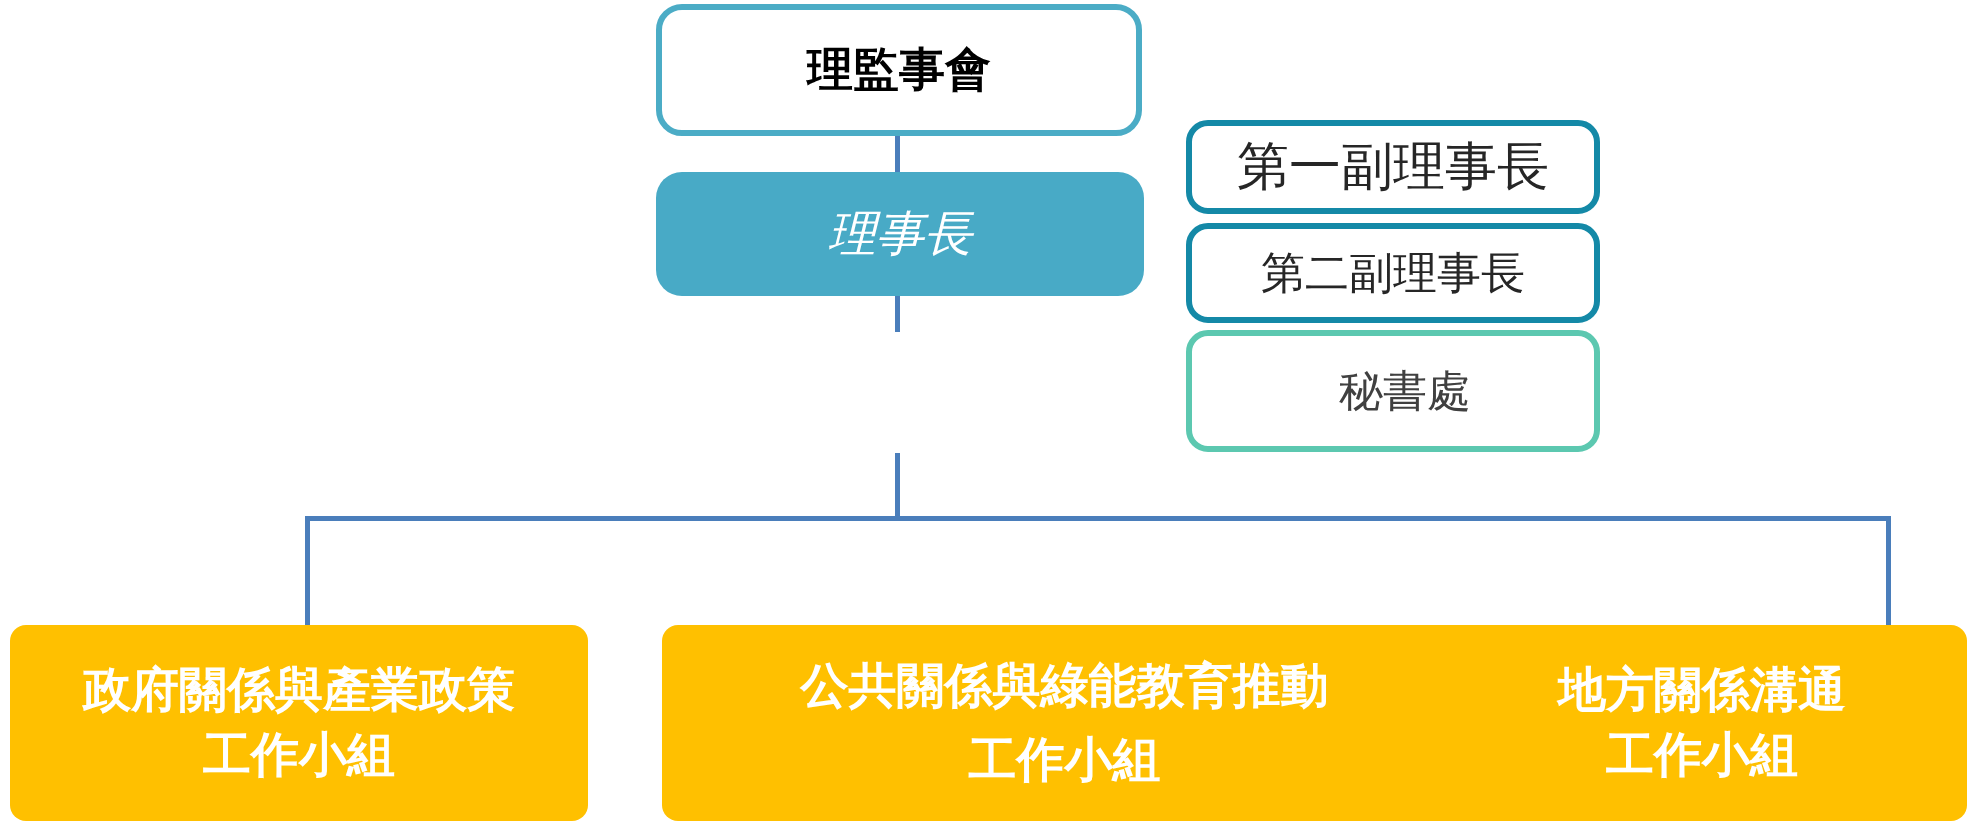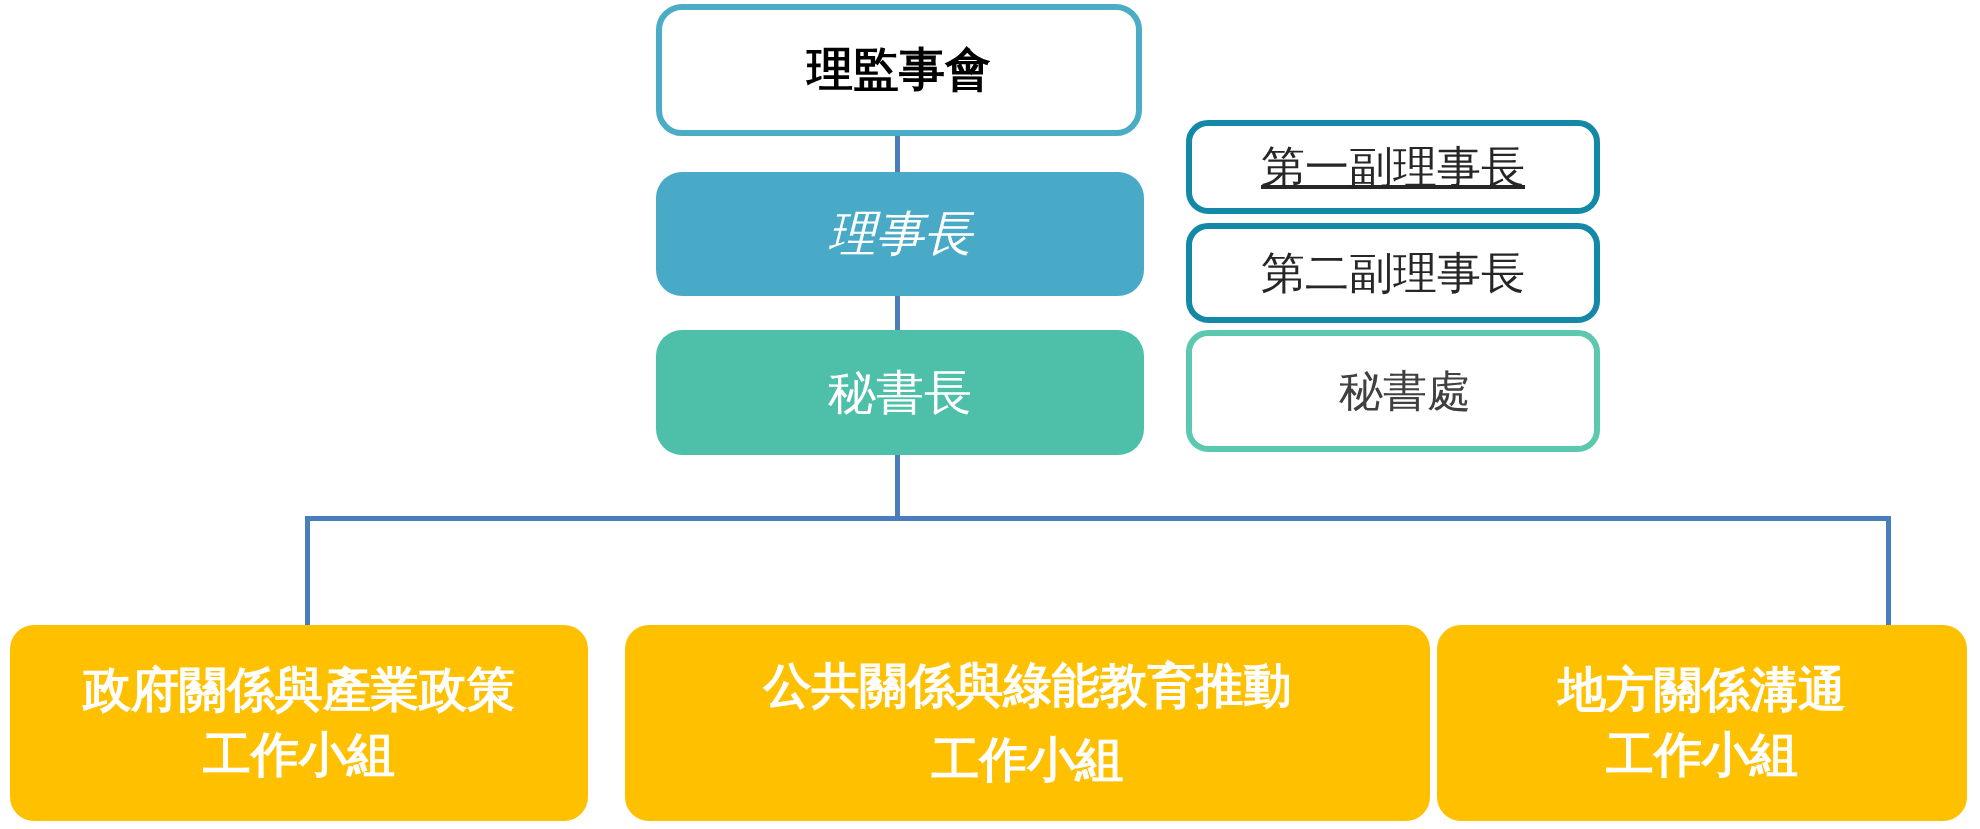--- a/index.html
+++ b/index.html
@@ -45,23 +45,22 @@
     font-size: 48px;
     font-weight: 500;
   }
   
   #box-vice1 {
     left: 1186px; top: 120px; width: 414px; height: 94px;
     background: #ffffff;
     border: 6px solid var(--darkCyan);
     border-radius: 22px;
     color: var(--textDark);
-    font-size: 44px;
+    font-size: 52px;
     font-weight: 500;
-    text-decoration: underline;
   }
   #box-vice2 {
     left: 1186px; top: 223px; width: 414px; height: 100px;
     background: #ffffff;
     border: 6px solid var(--darkCyan);
     border-radius: 22px;
     color: var(--textDark);
     font-size: 44px;
     font-weight: 500;
   }
@@ -72,29 +71,29 @@
     border-radius: 22px;
     color: var(--textGray);
     font-size: 44px;
     font-weight: 400;
     padding-left: 24px;
   }
   
   .group-box {
     top: 625px; height: 196px;
     background: var(--gold);
-    border-radius: 24px;
+    border-radius: 16px;
     color: #ffffff;
     font-size: 48px;
     font-weight: 700;
     line-height: 1.35;
     flex-direction: column;
   }
   #box-group1 { left: 10px;   width: 578px; }
-  #box-group2 { left: 625px;  width: 805px; gap: 9px; }
+  #box-group2 { left: 662px;  width: 805px; gap: 9px; }
   #box-group3 { left: 1437px; width: 530px; }
   
   .line { position: absolute; background: var(--connector); }
   #line-v1 { left: 895px;  top: 134px; width: 5px;    height: 40px;  }
   #line-v2 { left: 895px;  top: 294px; width: 5px;    height: 38px;  }
   #line-v3 { left: 895px;  top: 453px; width: 5px;    height: 65px;  }
   #line-h  { left: 305px;  top: 516px; width: 1586px; height: 5px;   }
   #line-dl { left: 305px;  top: 516px; width: 5px;    height: 112px; }
   #line-dr { left: 1886px; top: 516px; width: 5px;    height: 112px; }
 </style>
@@ -111,23 +110,20 @@
   <div class="line" id="line-dr"></div>
 
   <div class="box" id="box-board">
     <span>理監事會</span>
   </div>
 
   <div class="box" id="box-chairman">
     <span>理事長</span>
   </div>
 
-  <div class="box" id="box-secgen">
-    <span>秘書長</span>
-  </div>
 
   <div class="box" id="box-vice1">
     <span>第一副理事長</span>
   </div>
 
   <div class="box" id="box-vice2">
     <span>第二副理事長</span>
   </div>
 
   <div class="box" id="box-secretariat">

